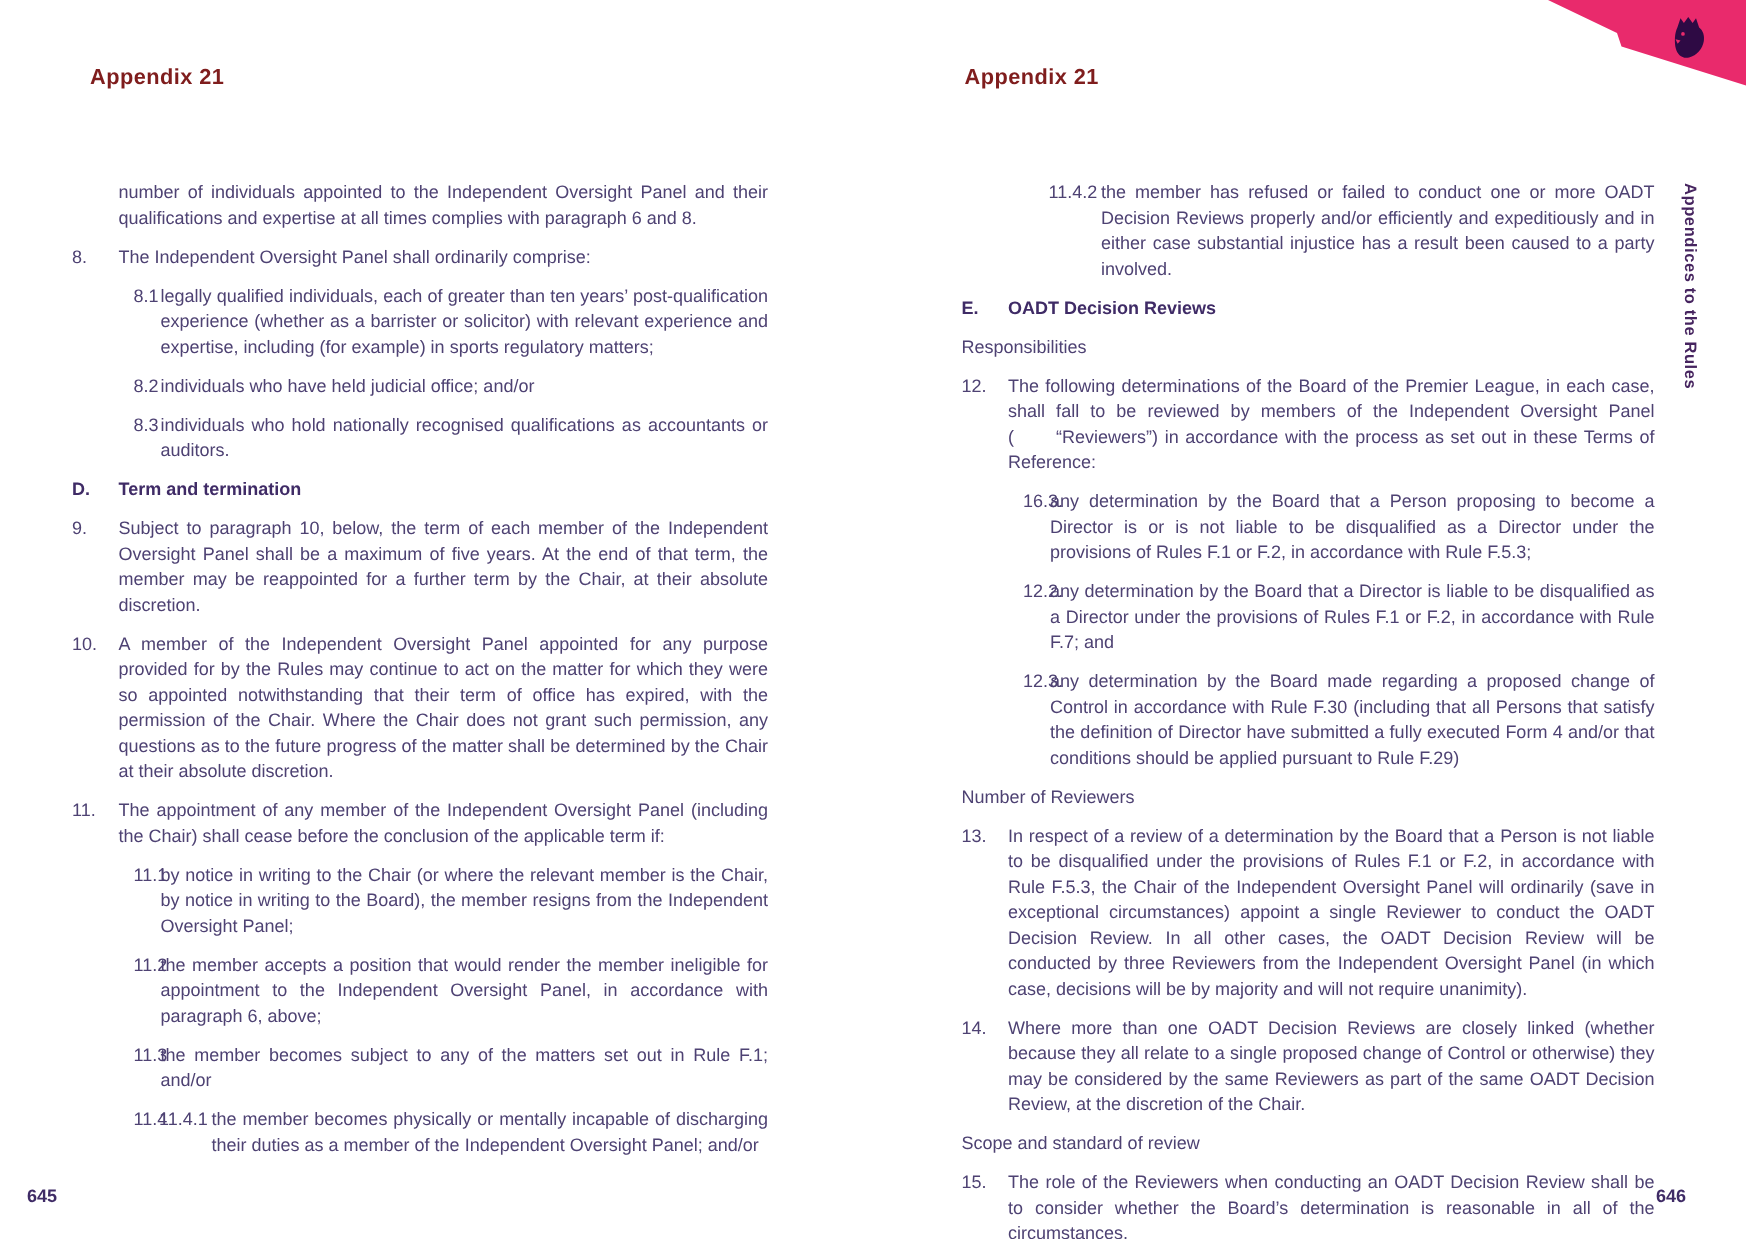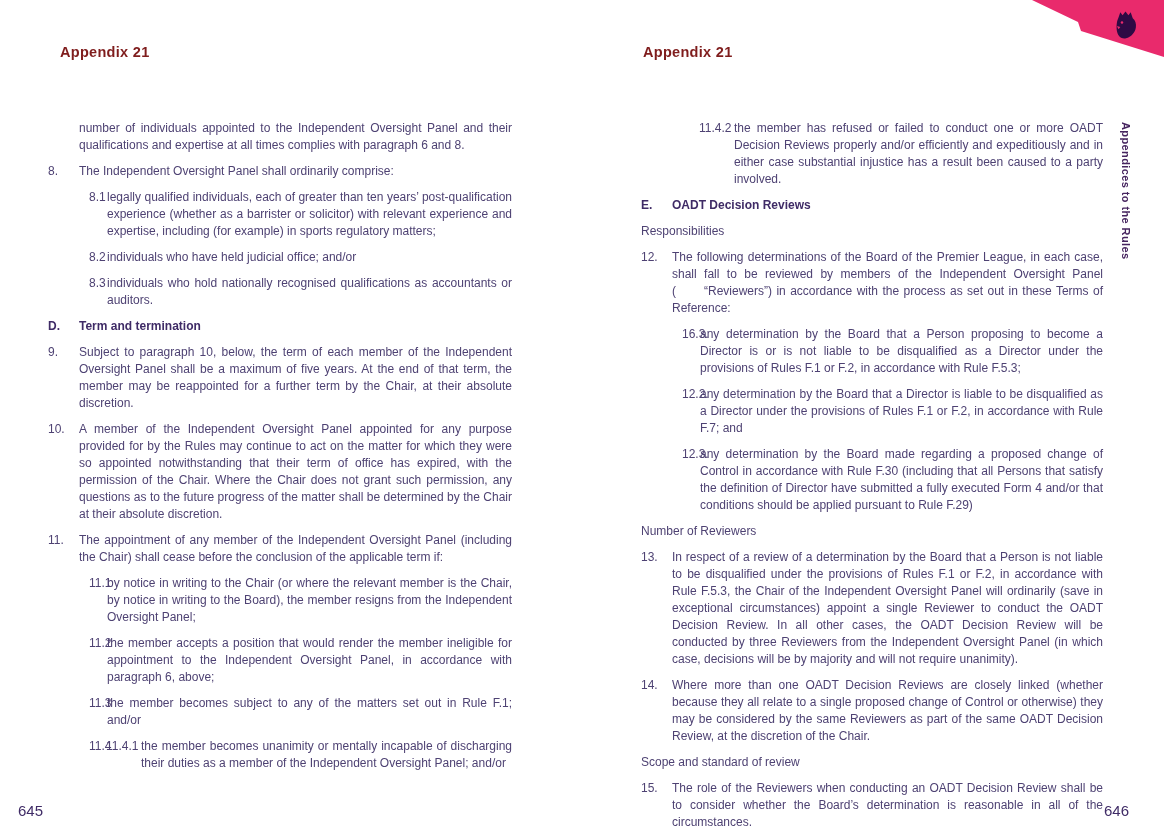--- a/index.html
+++ b/index.html
@@ -40,21 +40,21 @@
   .b-item2 > .num{left:31px;margin-left:10px;}
   .b-item3{padding-left:93px;}
   .b-item3 > .num{left:58px;}
   .b-heading{padding-left:31px;font-weight:700;color:#3f2b66;}
   .b-heading > .num{left:0;}
   .b-iheading{}
   .block b{font-weight:400;margin-left:28px;}
   
   .pn{
     position:absolute;top:790px;
-    font-size:15px;font-weight:400;color:#3f2b66;margin-top:12px;
+    font-size:12px;font-weight:700;color:#3f2b66;
   }
   .pn-left{left:18px;}
   .pn-right{left:1104px;width:42px;}
   
   .vtab{
     position:absolute;left:1120px;top:122px;
     writing-mode:vertical-rl;
     font-size:11px;font-weight:700;letter-spacing:.4px;
     color:#46245f;
     white-space:nowrap;
@@ -88,21 +88,21 @@
         <div class="block b-item2"><span class="num">8.2</span><span>individuals who have held judicial office; and/or</span></div>
         <div class="block b-item2"><span class="num">8.3</span><span>individuals who hold nationally recognised qualifications as accountants or auditors.</span></div>
         <div class="block b-heading"><span class="num">D.</span><span>Term and termination</span></div>
         <div class="block b-item1"><span class="num">9.</span><span>Subject to paragraph 10, below, the term of each member of the Independent Oversight Panel shall be a maximum of five years. At the end of that term, the member may be reappointed for a further term by the Chair, at their absolute discretion.</span></div>
         <div class="block b-item1"><span class="num">10.</span><span>A member of the Independent Oversight Panel appointed for any purpose provided for by the Rules may continue to act on the matter for which they were so appointed notwithstanding that their term of office has expired, with the permission of the Chair. Where the Chair does not grant such permission, any questions as to the future progress of the matter shall be determined by the Chair at their absolute discretion.</span></div>
         <div class="block b-item1"><span class="num">11.</span><span>The appointment of any member of the Independent Oversight Panel (including the Chair) shall cease before the conclusion of the applicable term if:</span></div>
         <div class="block b-item2"><span class="num">11.1</span><span>by notice in writing to the Chair (or where the relevant member is the Chair, by notice in writing to the Board), the member resigns from the Independent Oversight Panel;</span></div>
         <div class="block b-item2"><span class="num">11.2</span><span>the member accepts a position that would render the member ineligible for appointment to the Independent Oversight Panel, in accordance with paragraph 6, above;</span></div>
         <div class="block b-item2"><span class="num">11.3</span><span>the member becomes subject to any of the matters set out in Rule F.1; and/or</span></div>
         <div class="block b-item2"><span class="num">11.4</span></div>
-        <div class="block b-item3"><span class="num">11.4.1</span><span>the member becomes unanimity or mentally incapable of discharging their duties as a member of the Independent Oversight Panel; and/or</span></div>
+        <div class="block b-item3"><span class="num">11.4.1</span><span>the member becomes physically or mentally incapable of discharging their duties as a member of the Independent Oversight Panel; and/or</span></div>
       </div>
     <div class="pn pn-left">645</div>
   </div>
 
   <div>
     <div class="page-header ph-right">Appendix 21</div>
     <div class="page-body pb-right">
         <div class="block b-item3"><span class="num">11.4.2</span><span>the member has refused or failed to conduct one or more OADT Decision Reviews properly and/or efficiently and expeditiously and in either case substantial injustice has a result been caused to a party involved.</span></div>
         <div class="block b-heading"><span class="num">E.</span><span>OADT Decision Reviews</span></div>
         <div class="block b-iheading"><span>Responsibilities</span></div>

